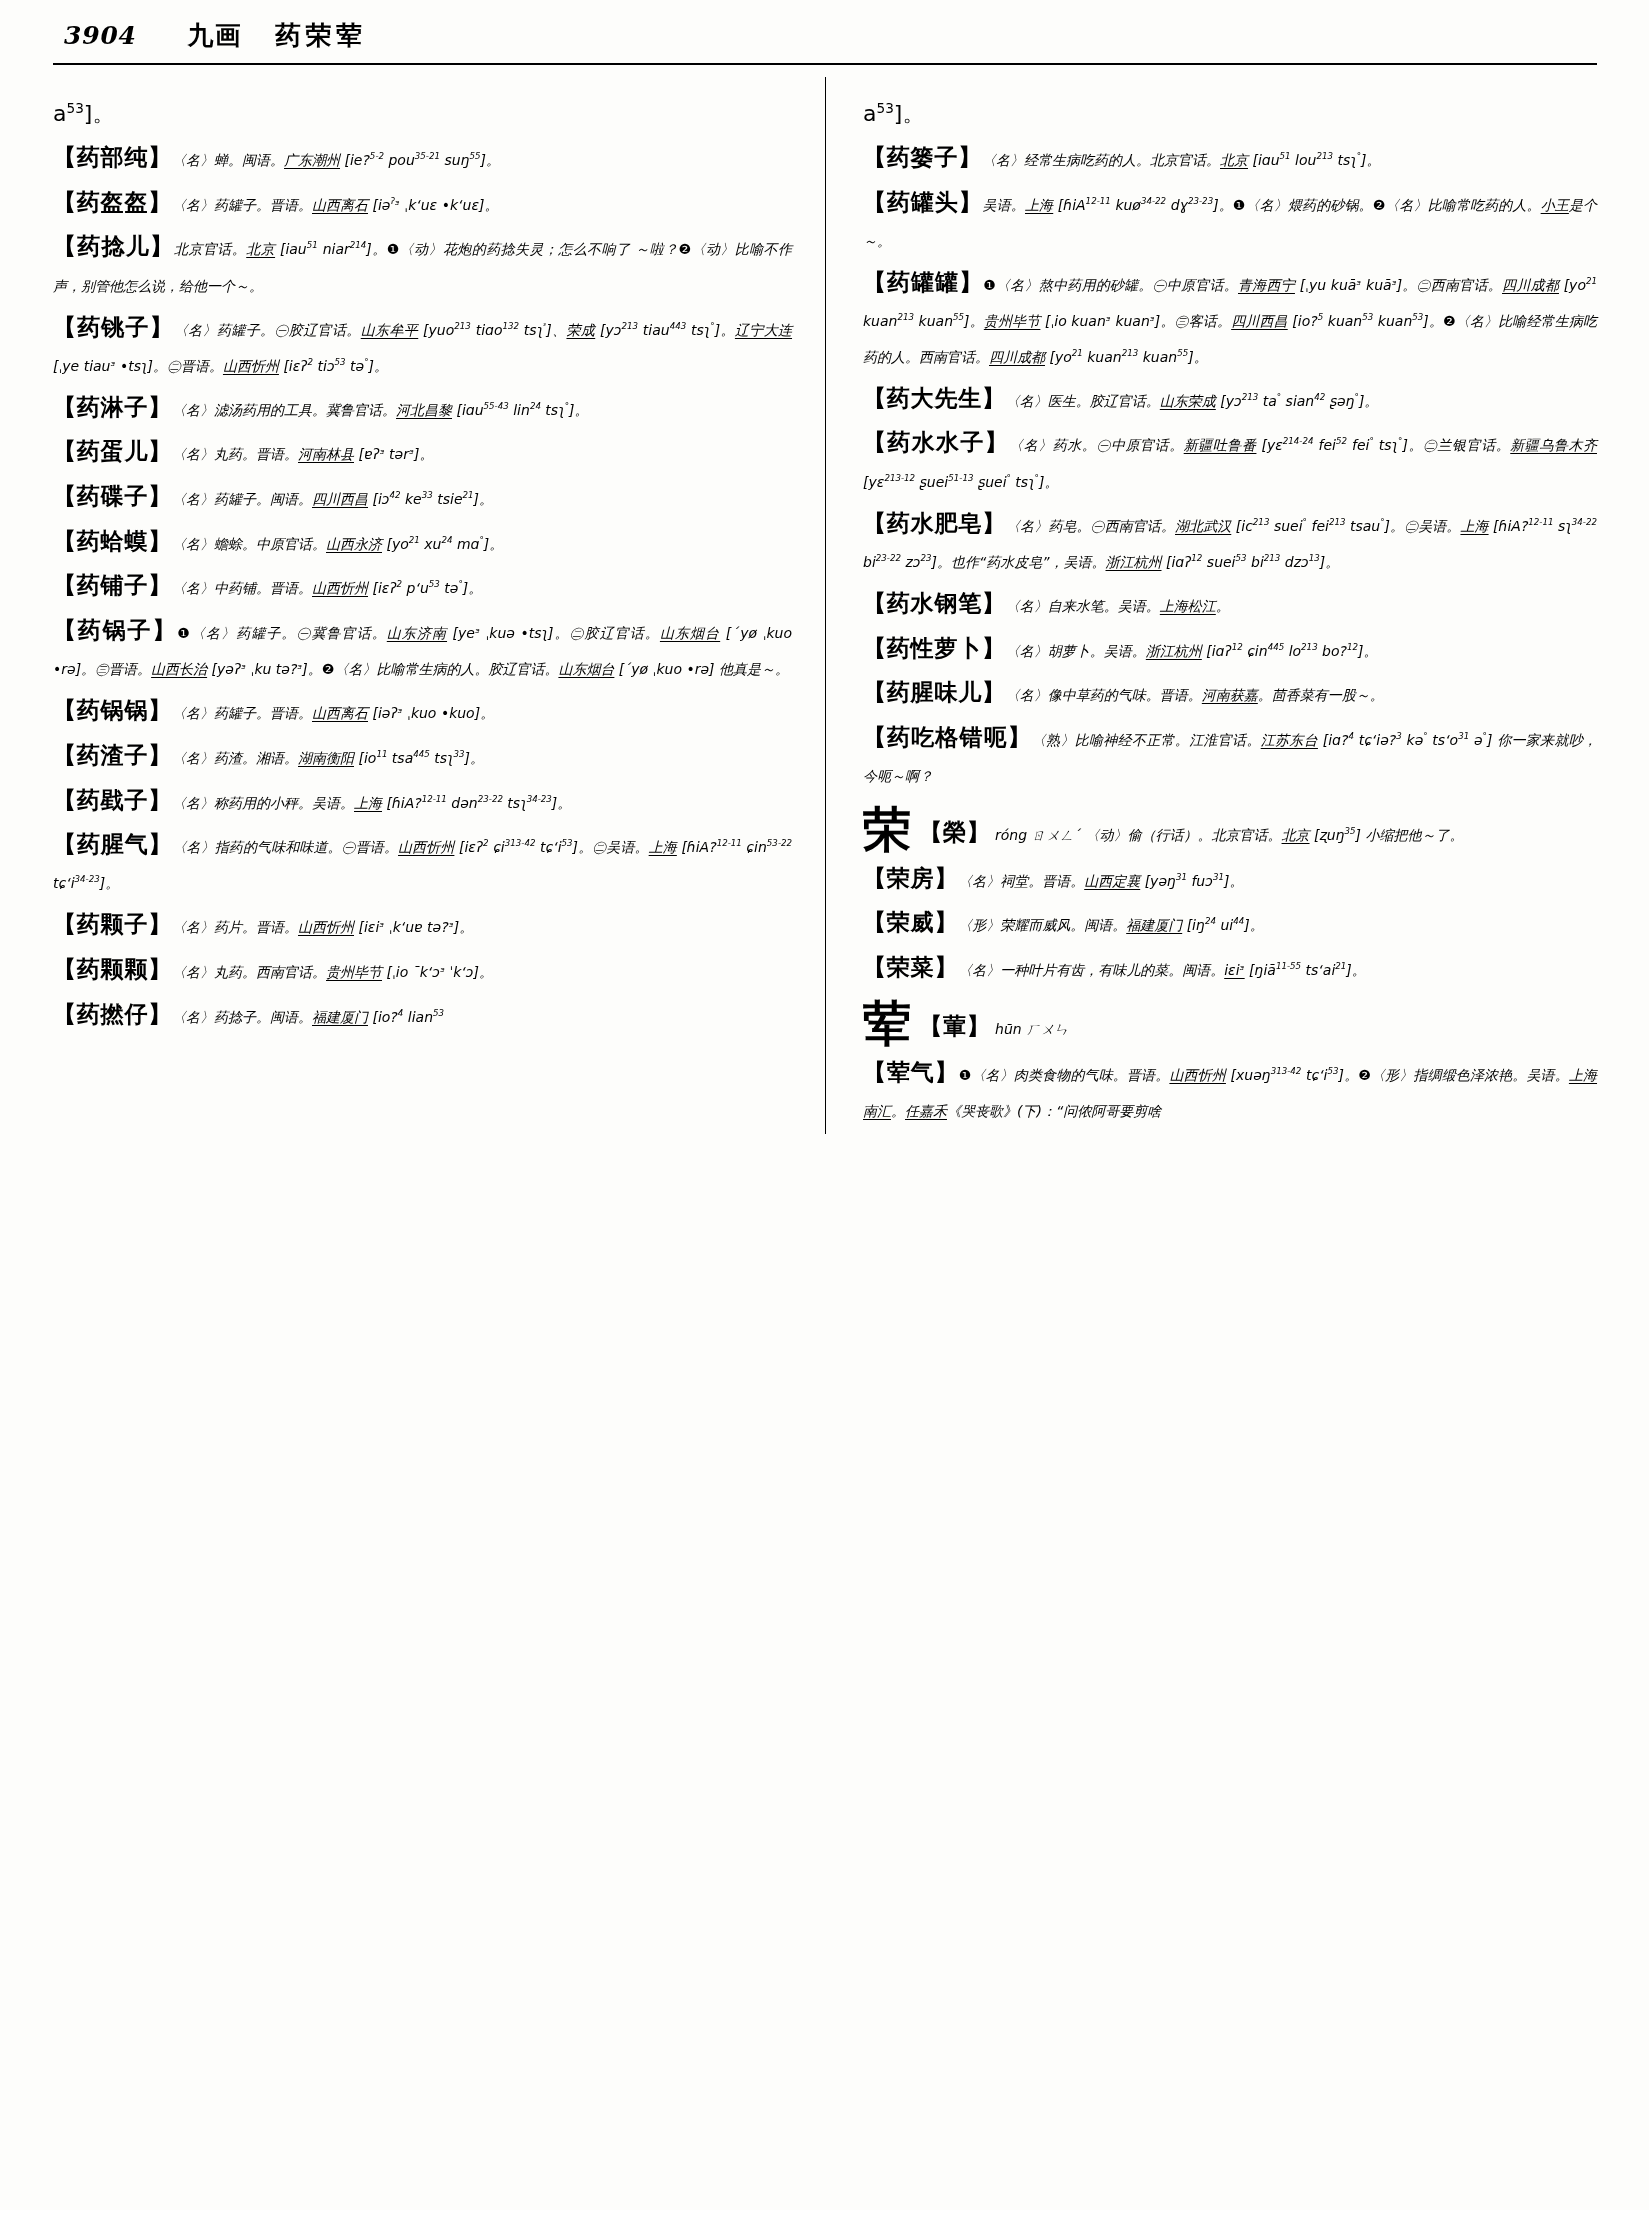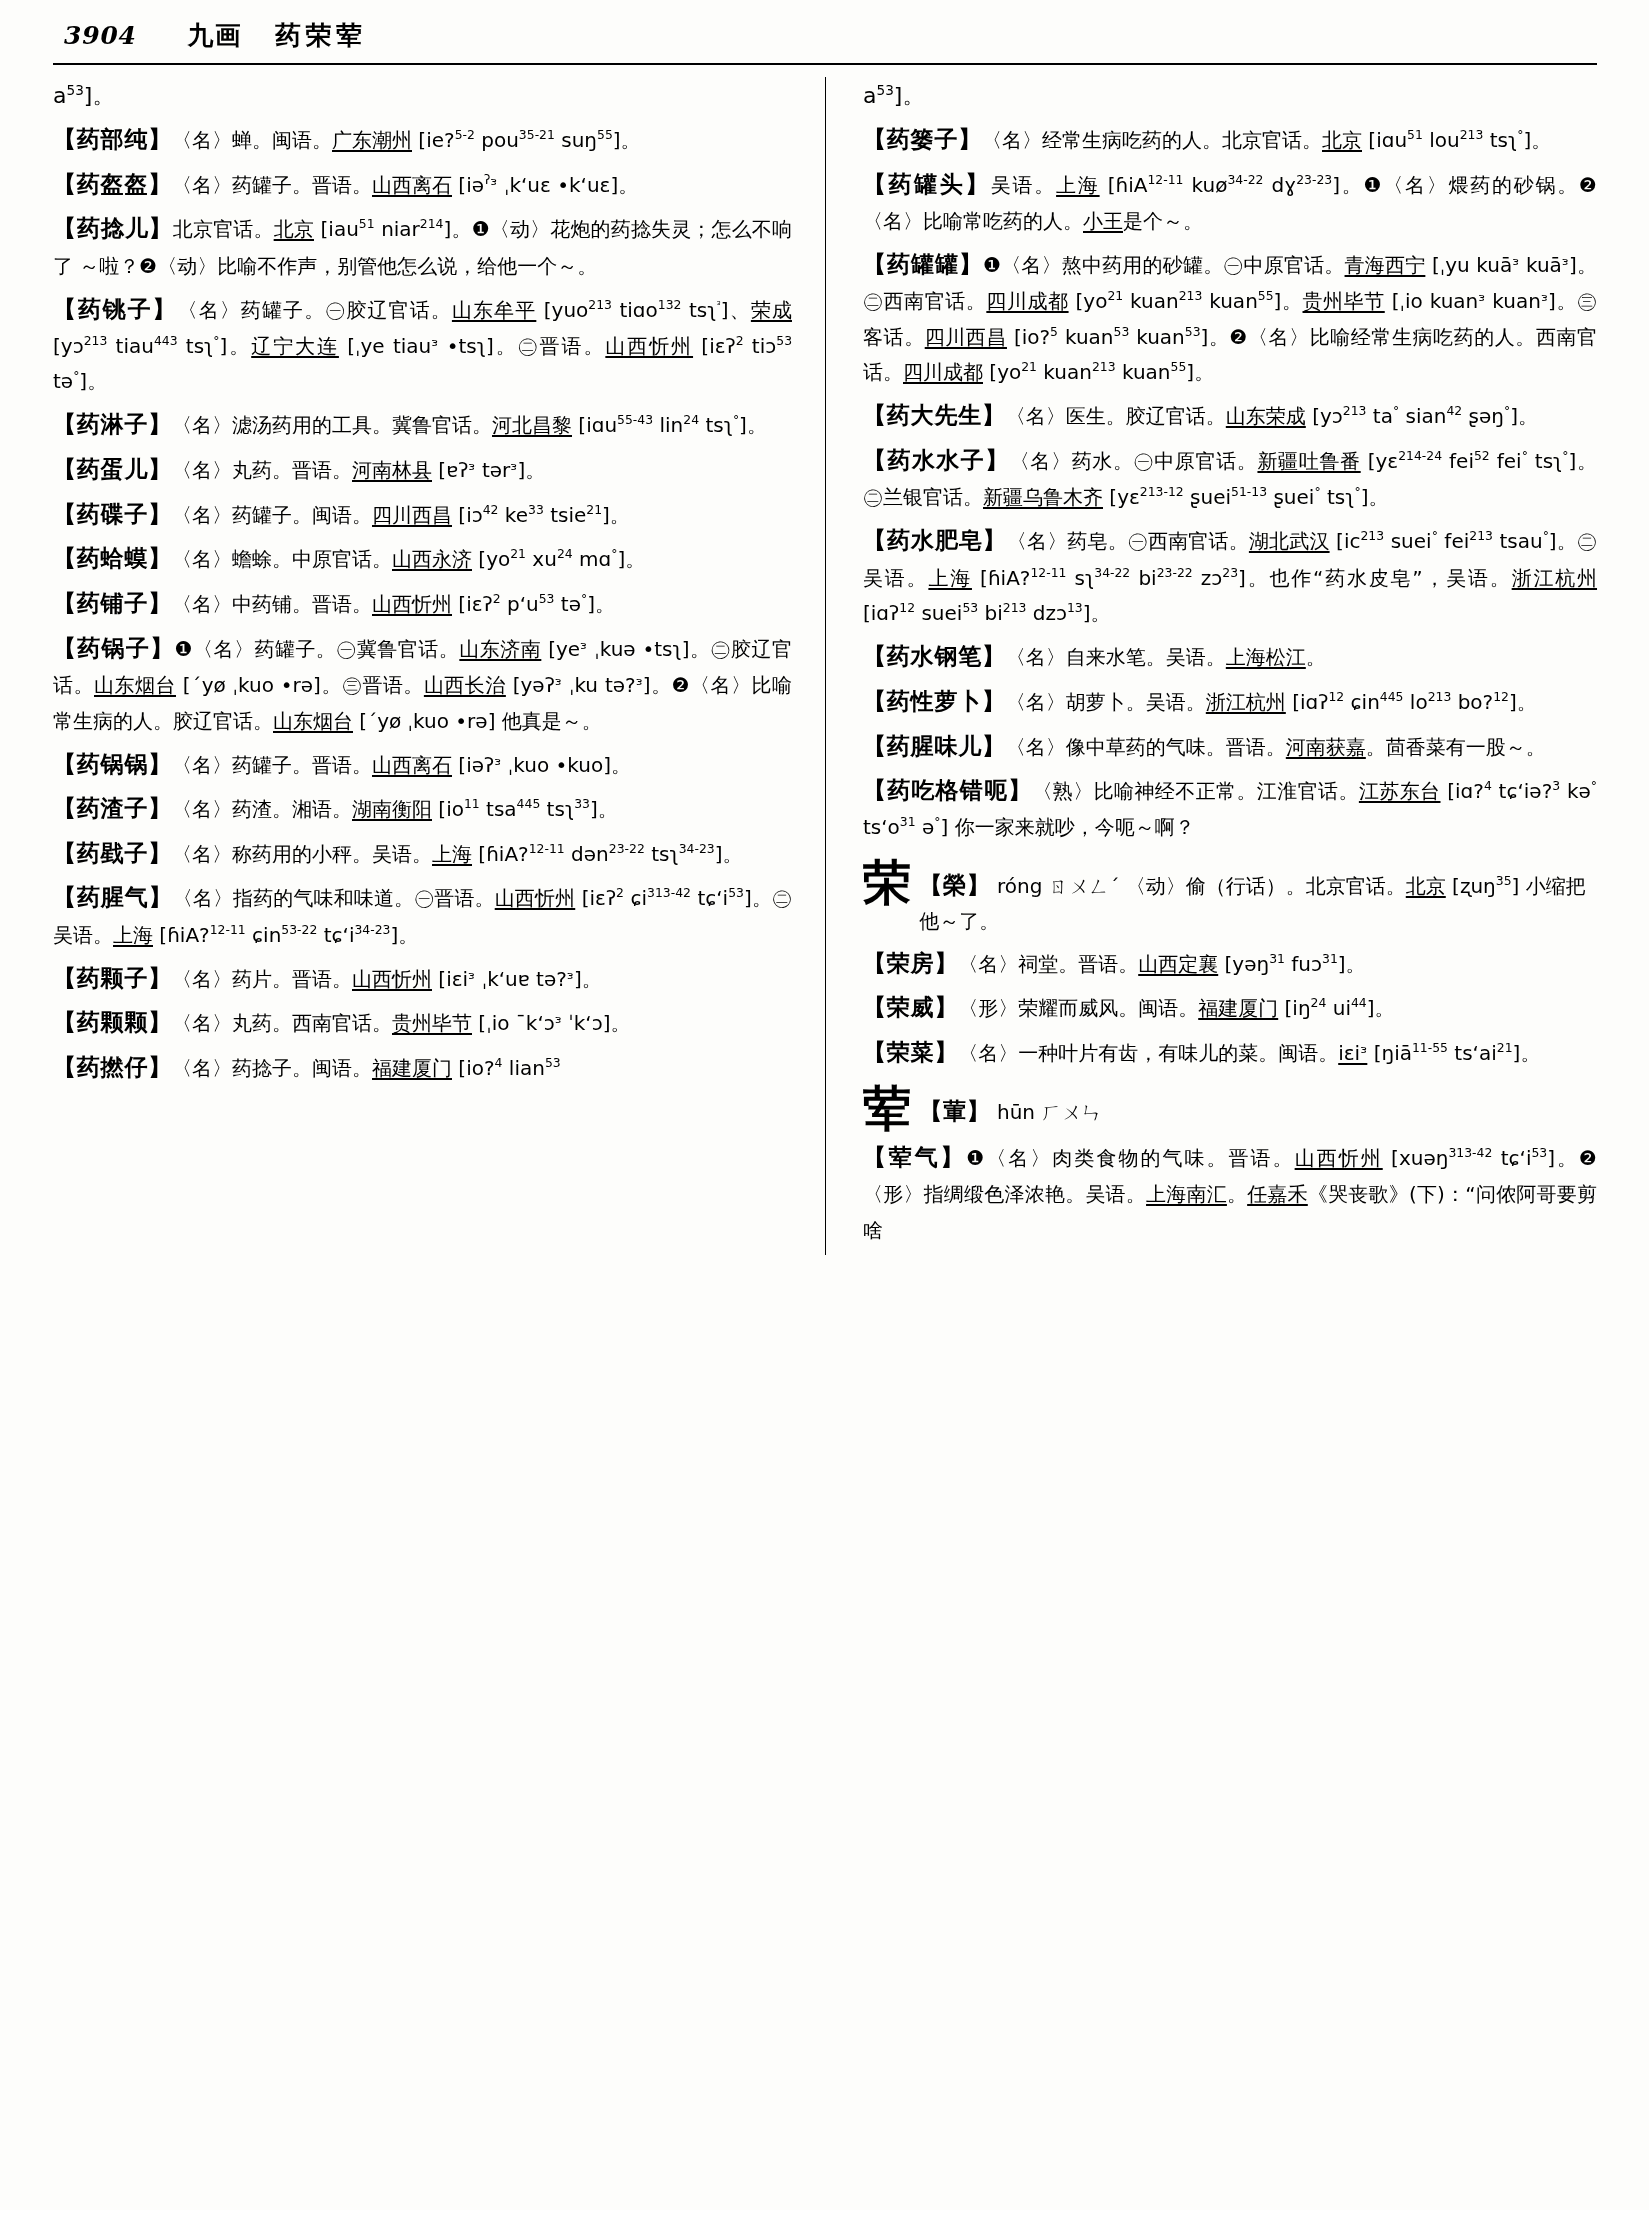--- a/index.html
+++ b/index.html
@@ -43,21 +43,21 @@
     text-align: right;
   }
   .rule {
     margin: 10px 53px 0 53px;
     border-bottom: 2.5px solid #000;
   }
   
   .cols {
     position: relative;
     display: flex;
-    padding: 13px 53px 0 53px;
+    padding: 31px 53px 0 53px;
     box-sizing: border-box;
   }
   .col {
     width: 50%;
     box-sizing: border-box;
   }
   .col.left  { padding-right: 33px; }
   .col.right { padding-left: 38px; }
   .divider {
     position: absolute;
@@ -74,21 +74,22 @@
     margin-bottom: 7.4px;
     text-align: justify;
     text-justify: inter-character;
   }
   .hw {
     font-weight: bold;
     font-size: 23px;
     letter-spacing: 0.8px;
   }
   .pos {
-    font-size: 20px;
+    font-size: 14px;
+    font-style: italic;
   }
   .u {
     text-decoration: underline;
     text-underline-offset: 2.5px;
   }
   sup { font-size: 0.62em; }
   .big-char-row {
     display: flex;
     align-items: flex-start;
     margin: 13.2px 0 6.6px 0;

